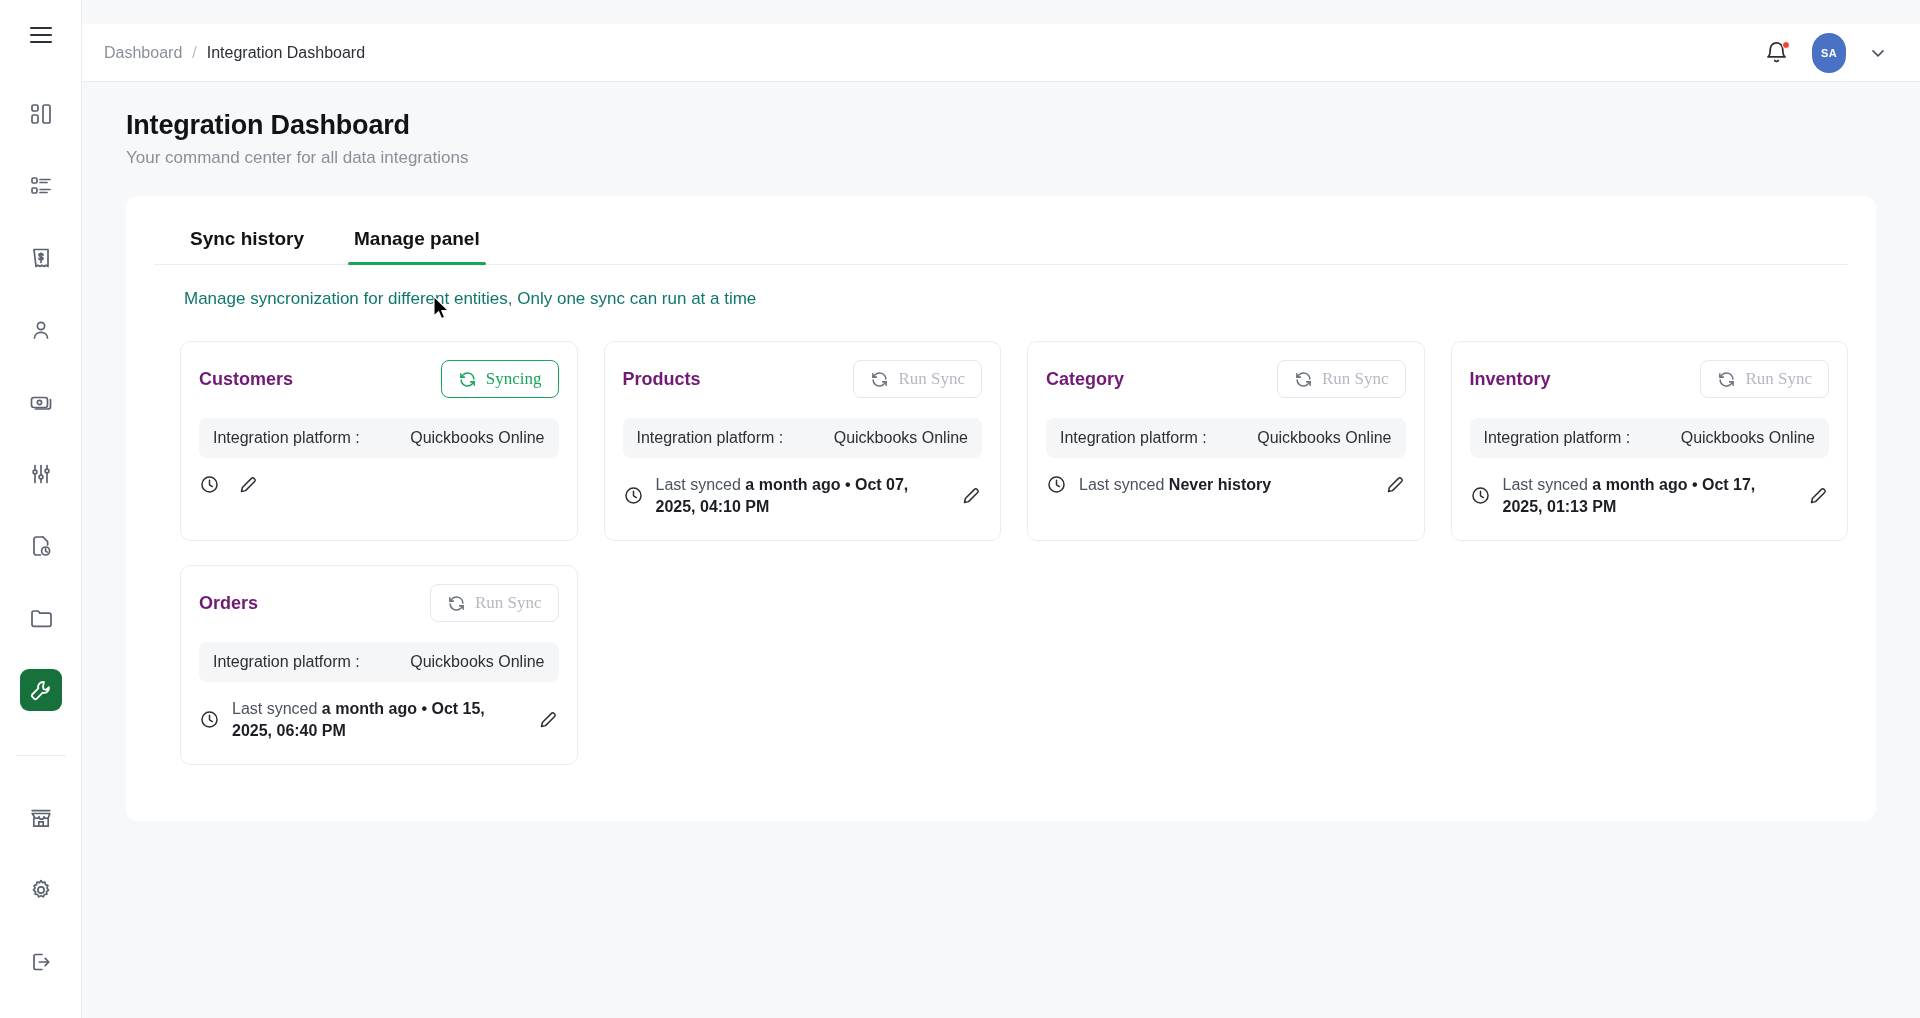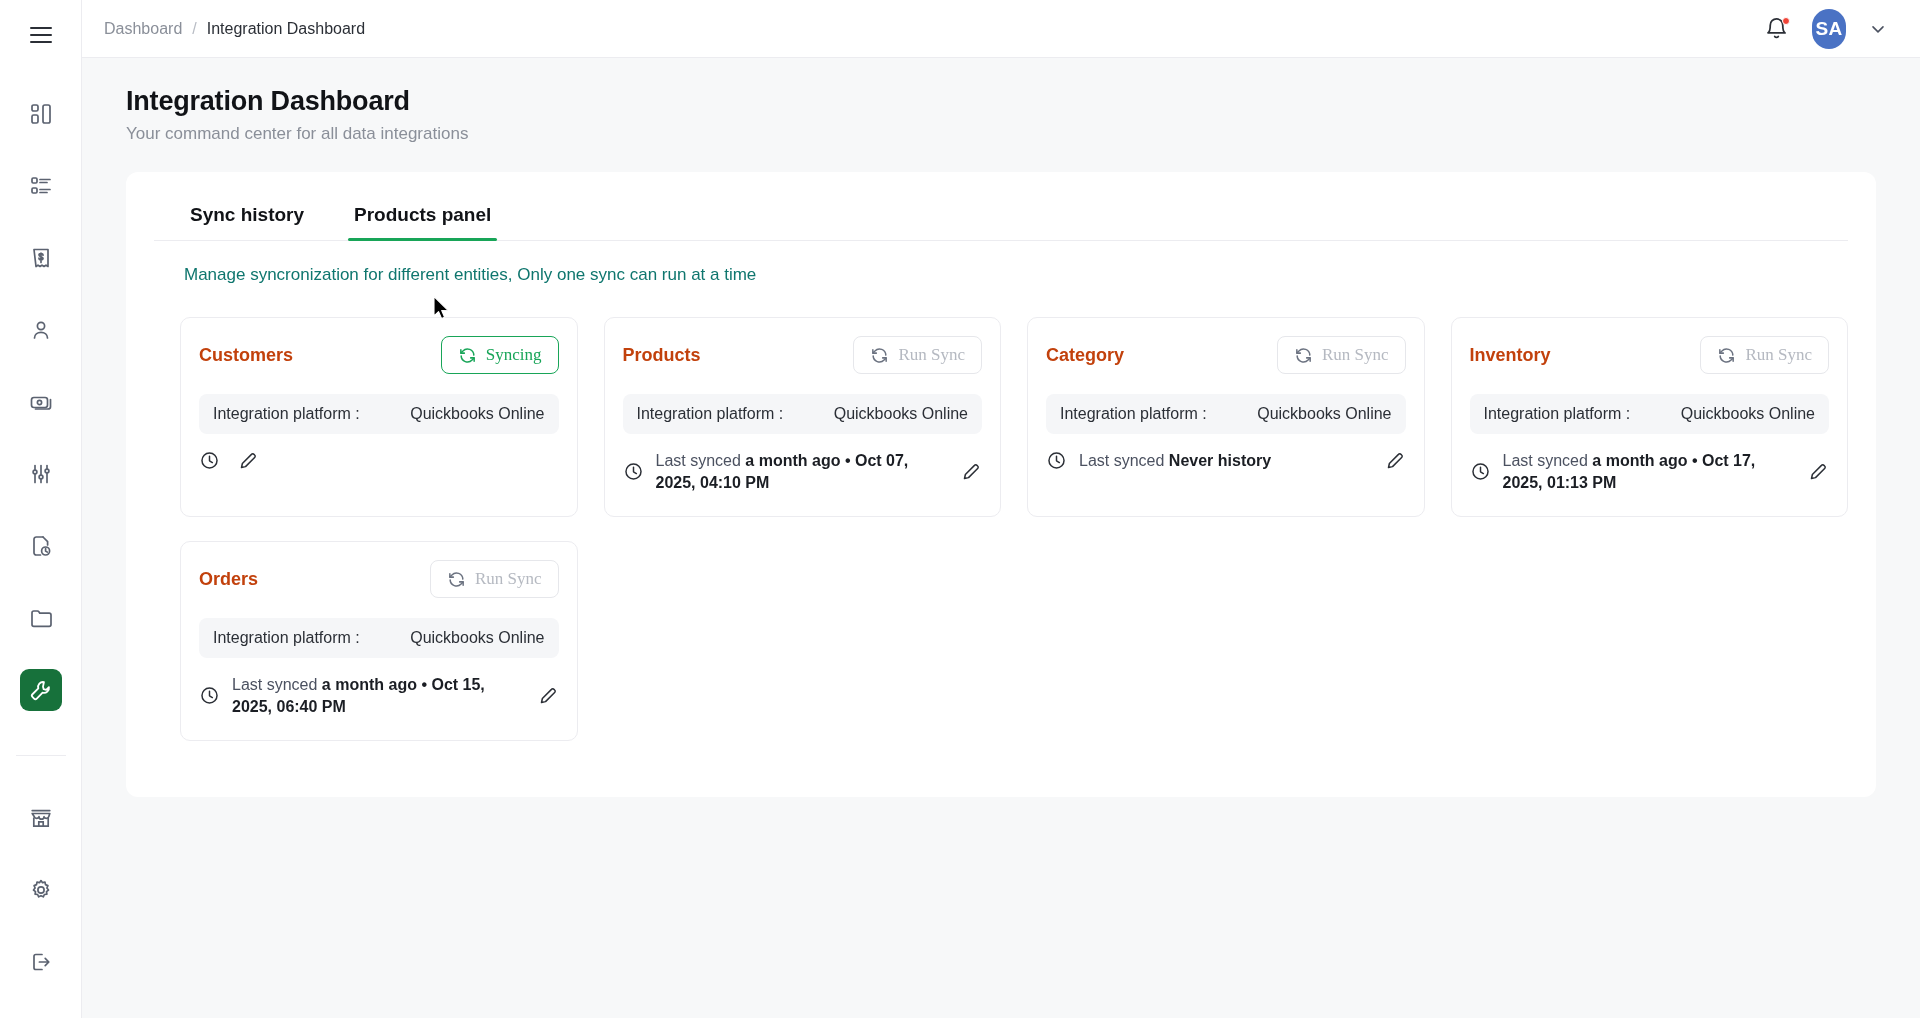--- a/index.html
+++ b/index.html
@@ -49,37 +49,38 @@
   #main { flex: 1 1 auto; display: flex; flex-direction: column; min-width: 0; }
 
   
   #topbar {
     height: 58px;
     background: #ffffff;
     border-bottom: 1px solid #ececf0;
     display: flex; align-items: center;
     padding: 0 32px 0 22px;
     flex: 0 0 58px;
+    margin-top: 24px;
   }
   .breadcrumb { display: flex; align-items: center; gap: 10px; font-size: 16px; }
   .crumb-link  { color: #8a8f99; cursor: pointer; }
   .crumb-sep   { color: #b9bdc5; }
   .crumb-current { color: #2b2f36; }
 
   .topbar-right { margin-left: auto; display: flex; align-items: center; gap: 22px; }
   .bell-wrap { position: relative; width: 26px; height: 26px; cursor: pointer; color: #2b2f36; }
   .bell-dot {
     position: absolute; top: 1px; right: 0px;
     width: 8px; height: 8px; border-radius: 50%;
     background: #f04438; border: 1.5px solid #fff;
   }
   .avatar {
     width: 34px; height: 40px; border-radius: 17px;
     background: #4a72c4; color: #fff;
-    font-size: 19px; font-weight: bold; letter-spacing: .3px;
+    font-size: 11px; font-weight: bold; letter-spacing: .3px;
     display: flex; align-items: center; justify-content: center;
     cursor: pointer;
   }
   .chev { color: #4b5160; cursor: pointer; display:flex; }
 
   
   #page { flex: 1 1 auto; overflow: hidden; padding: 0; background: #f7f8f9; }
 
   .page-head { padding: 28px 0 14px 44px; }
   .page-title { font-size: 27px; font-weight: bold; color: #111317; letter-spacing: -.2px; }
@@ -116,21 +117,21 @@
 
   .card {
     background: #ffffff;
     border: 1px solid #ececf0;
     border-radius: 10px;
     padding: 18px 18px 16px 18px;
     min-height: 200px;
     display: flex; flex-direction: column;
   }
   .card-head { display: flex; align-items: center; justify-content: space-between; gap: 10px; }
-  .card-title { font-size: 18px; font-weight: bold; color: #c2410c; }
+  .card-title { font-size: 18px; font-weight: bold; color: #701a75; }
 
   .sync-btn {
     display: flex; align-items: center; gap: 9px;
     border: 1px solid #e6e7eb; border-radius: 8px;
     padding: 8px 16px; font-size: 17px; background: #fff;
     color: #b5b9c1; cursor: default; white-space: nowrap; font-family: Liberation Serif, serif;
   }
   .sync-btn.syncing { border-color: #18a558; color: #18a558; cursor: pointer; }
   .sync-btn .ic { display: flex; }
 
@@ -329,21 +330,21 @@
 
     <div id="page">
       <div class="page-head">
         <div class="page-title">Integration Dashboard</div>
         <div class="page-sub">Your command center for all data integrations</div>
       </div>
 
       <div class="panel">
         <div class="tabs">
           <div class="tab">Sync history</div>
-          <div class="tab active">Products panel</div>
+          <div class="tab active">Manage panel</div>
         </div>
 
         <div class="panel-desc">Manage syncronization for different entities, Only one sync can run at a time</div>
 
         <div class="cards">
 
           <div class="card">
             <div class="card-head">
               <div class="card-title">Customers</div>
               <div class="sync-btn syncing">

